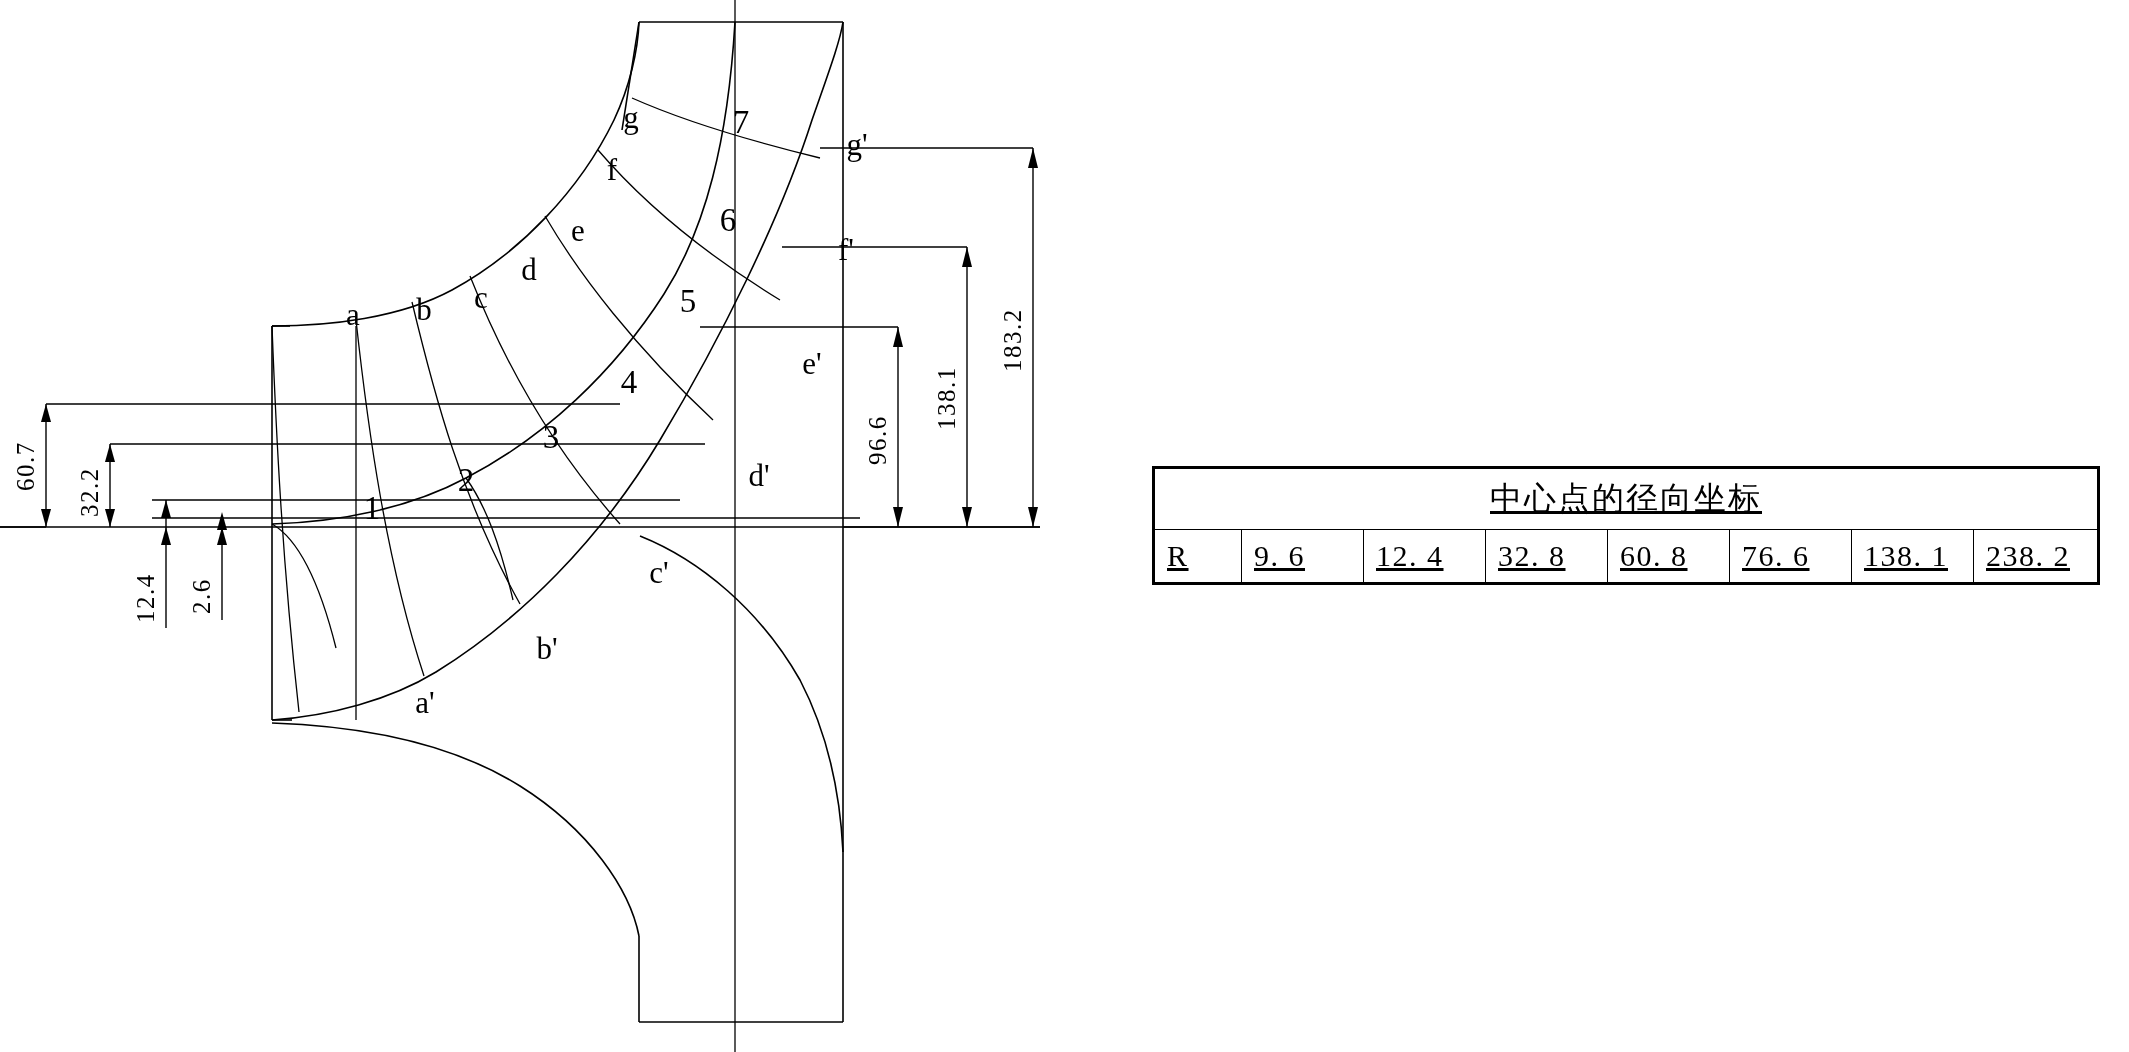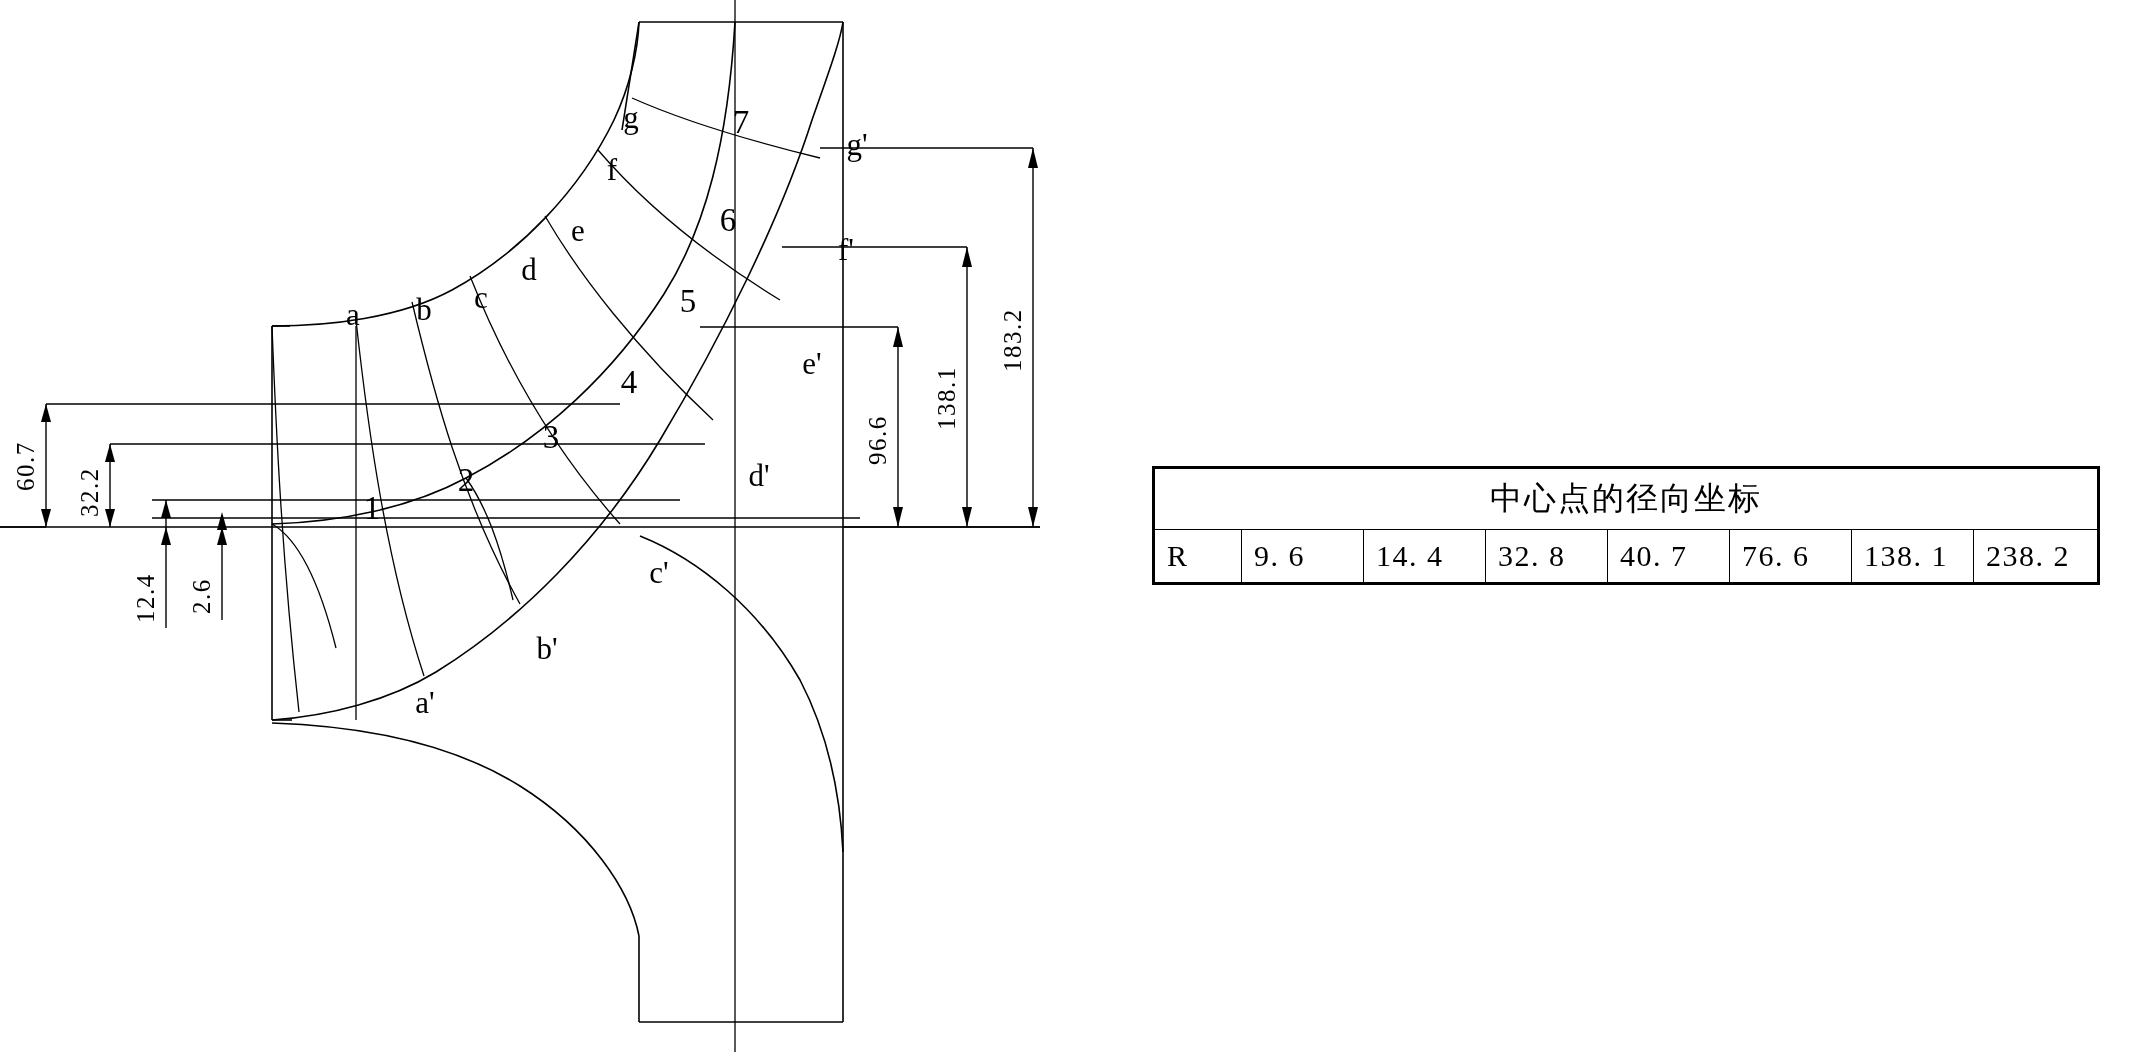--- a/index.html
+++ b/index.html
@@ -52,20 +52,21 @@
   }
   table.coord-table td {
     border: 1px solid #000;
     font-family: "Liberation Serif", "DejaVu Serif", serif;
     font-size: 30px;
     padding: 4px 12px;
     height: 44px;
     vertical-align: middle;
     white-space: nowrap;
     letter-spacing: 1.5px;
+    text-decoration: underline;
   }
   table.coord-table .title-cell {
     text-align: center;
     font-size: 32px;
     height: 52px;
     letter-spacing: 2px;
     border-left: 3px solid #000;
     border-top: 3px solid #000;
     border-right: 3px solid #000;
   }
@@ -286,23 +287,23 @@
         <col style="width:122px">
         <col style="width:125px">
       </colgroup>
       <tbody>
         <tr>
           <td class="title-cell" colspan="8">中心点的径向坐标</td>
         </tr>
         <tr class="row-r">
           <td class="lead">R</td>
           <td>9. 6</td>
-          <td>14. 4</td>
+          <td>12. 4</td>
           <td>32. 8</td>
-          <td>40. 7</td>
+          <td>60. 8</td>
           <td>76. 6</td>
           <td>138. 1</td>
           <td>238. 2</td>
         </tr>
       </tbody>
     </table>
   </div>
 
 </div>
 

